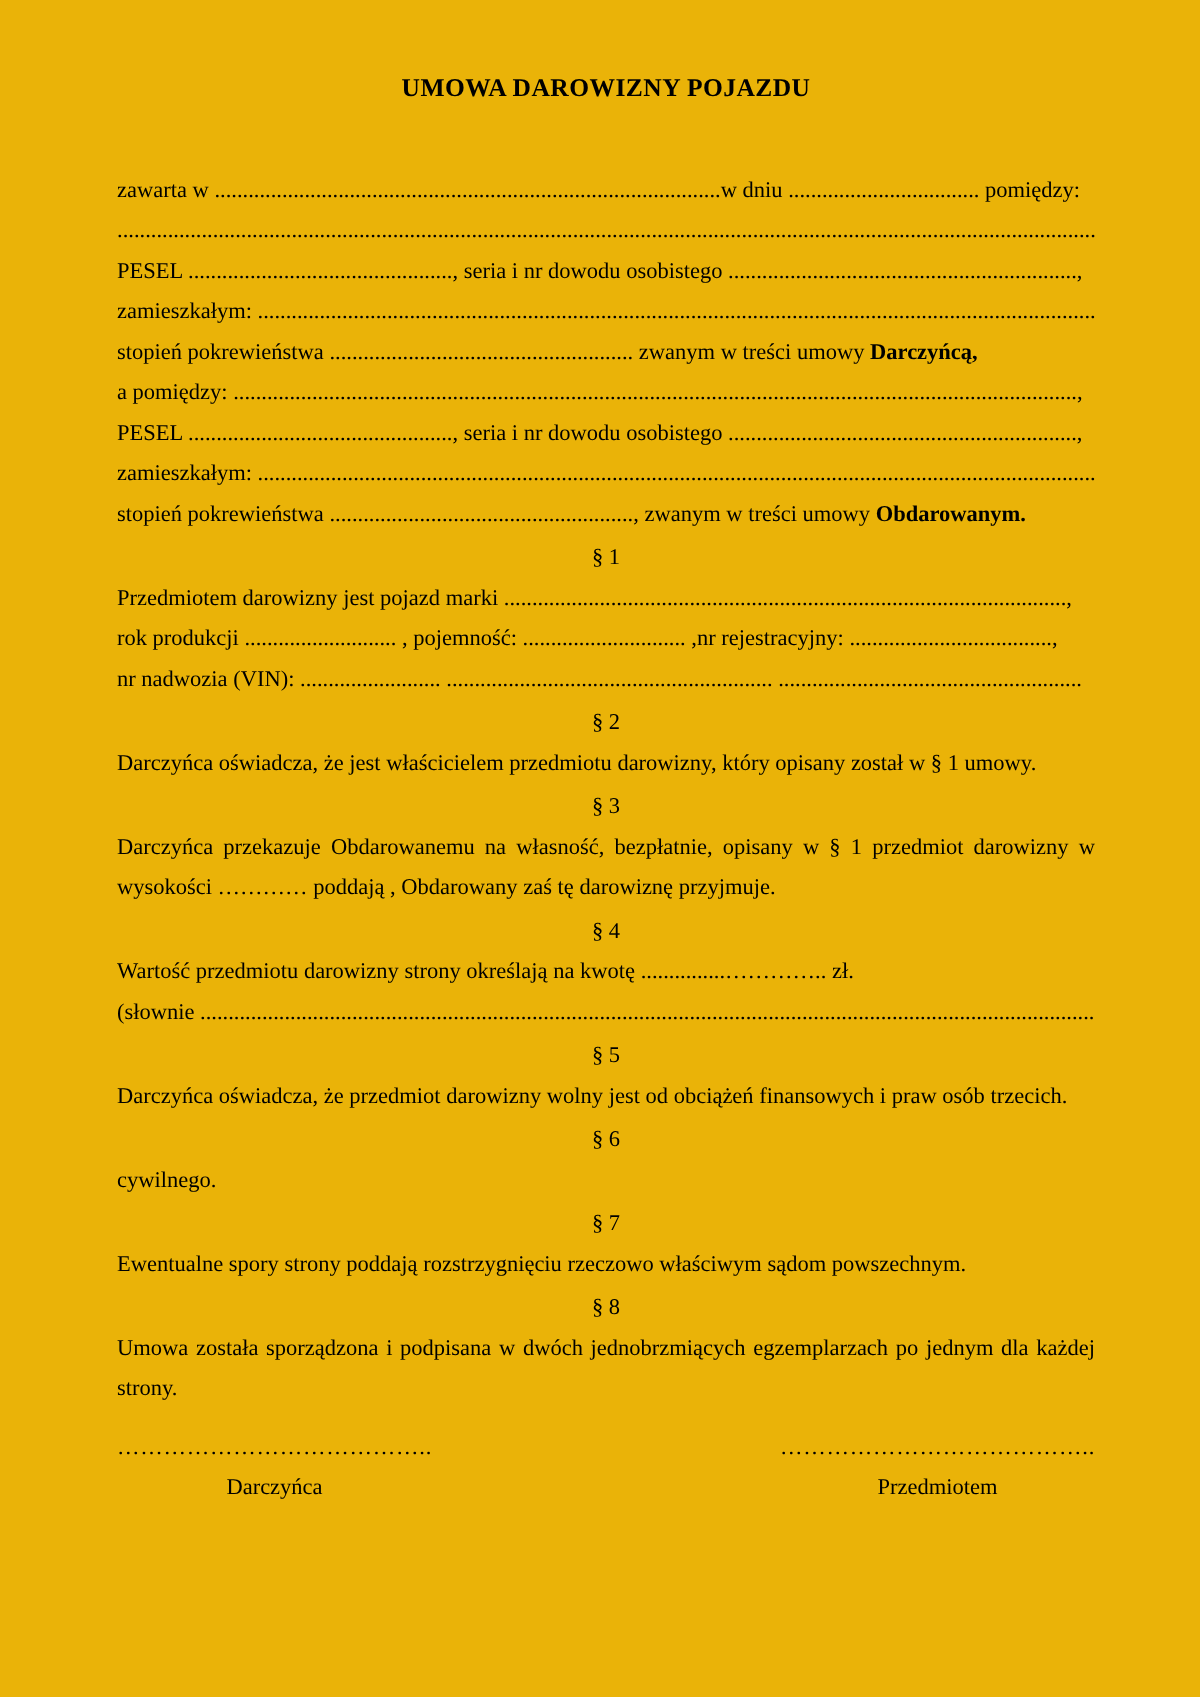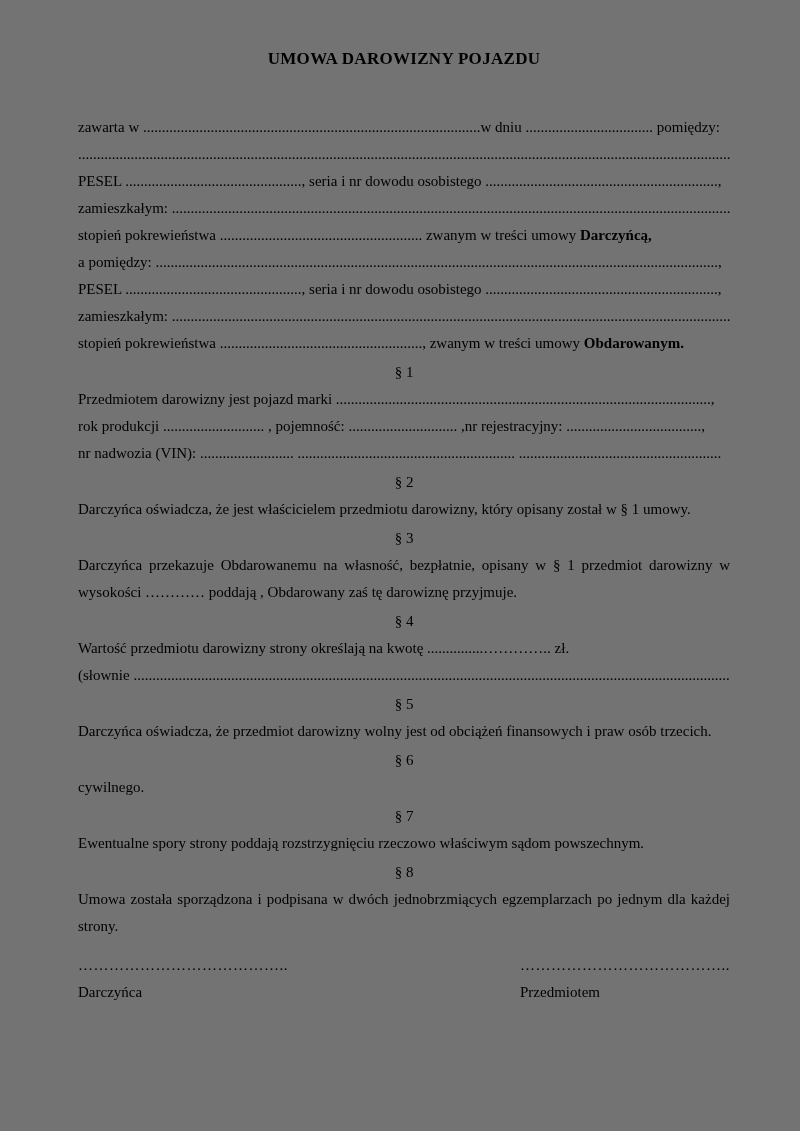--- a/index.html
+++ b/index.html
@@ -5,21 +5,21 @@
   html, body {
     margin: 0;
     padding: 0;
     background: #ffffff;
   }
   .page {
     position: relative;
     width: 800px;
     height: 1131px;
     box-sizing: border-box;
-    background: #737373;
+    background: #eab308;
     color: #000000;
     font-family: "Liberation Serif", "DejaVu Serif", serif;
     font-size: 15px;
     padding: 48px 70px 4px 78px;
     overflow: hidden;
   }
   .doc-title {
     font-size: 17px;
     font-weight: bold;
     text-align: center;
@@ -48,21 +48,21 @@
     line-height: 27px;
   }
   .bold { font-weight: bold; }
   .sig-row {
     display: flex;
     justify-content: space-between;
     margin-top: 12px;
   }
   .sig-block { display: flex; flex-direction: column; }
   .sig-dots { line-height: 27px; letter-spacing: 0.5px; }
-  .sig-label { text-align: left; line-height: 27px; }
+  .sig-label { text-align: center; line-height: 27px; }
 </style>
 </head>
 <body>
 
 <div class="page">
 
   <h1 class="doc-title">UMOWA DAROWIZNY POJAZDU</h1>
 
   <p class="line fill">zawarta w ..........................................................................................w dniu .................................. pomiędzy:</p>
   <p class="line fill">........................................................................................................................................................................................................,</p>

